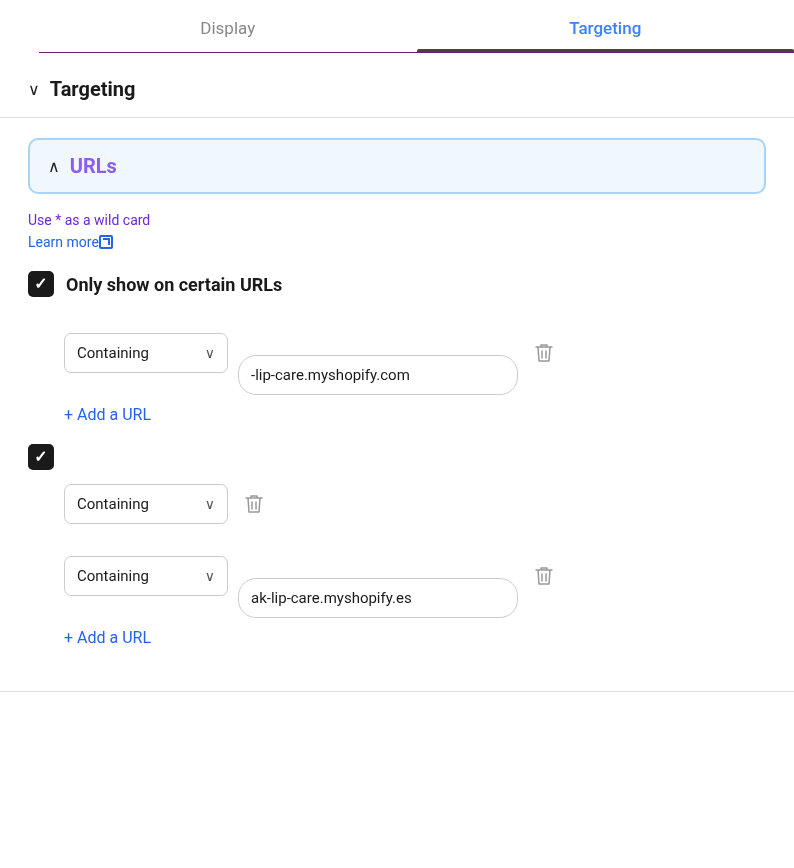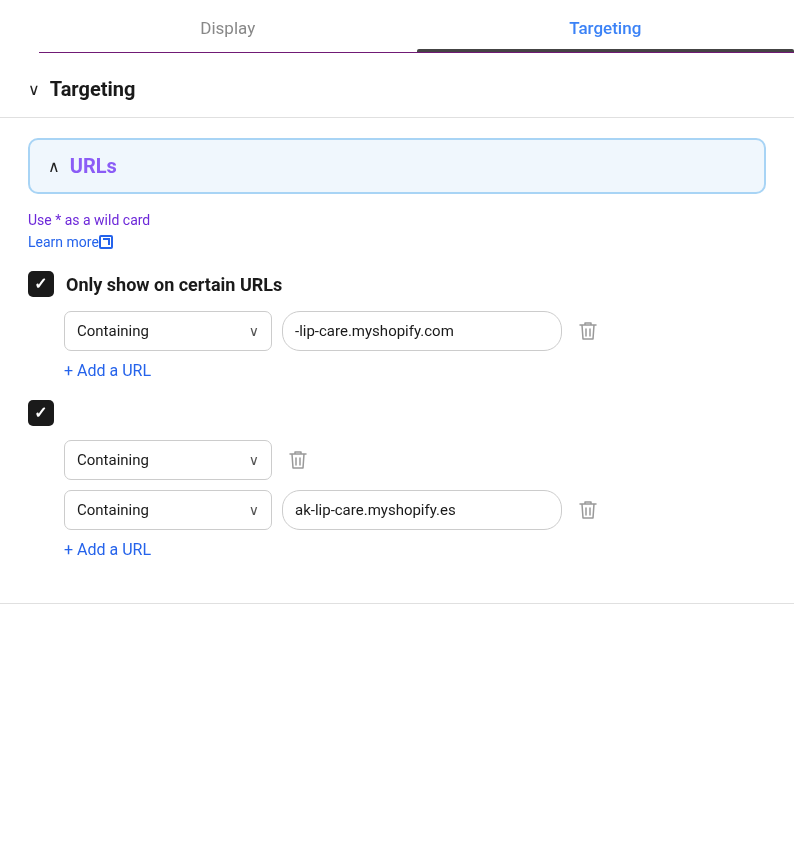--- a/index.html
+++ b/index.html
@@ -184,21 +184,21 @@
       margin-left: 36px;
     }
 
     .select-dropdown {
       display: flex;
       align-items: center;
       justify-content: space-between;
       border: 1.5px solid #ccc;
       border-radius: 7px;
       padding: 10px 12px;
-      width: 208px;
+      width: 164px;
       background: #fff;
       cursor: pointer;
       font-size: 15px;
       color: #1a1a1a;
     }
 
     .select-dropdown .chevron-down {
       font-size: 14px;
       color: #555;
     }
@@ -208,20 +208,21 @@
       border: 1.5px solid #ccc;
       border-radius: 18px;
       padding: 10px 12px;
       font-size: 15px;
       color: #1a1a1a;
       background: #fff;
       max-width: 280px;
       overflow: hidden;
       text-overflow: ellipsis;
       white-space: nowrap;
+      margin-top: 44px;
     }
 
     .delete-btn {
       display: flex;
       align-items: center;
       justify-content: center;
       width: 32px;
       height: 32px;
       cursor: pointer;
       color: #888;

